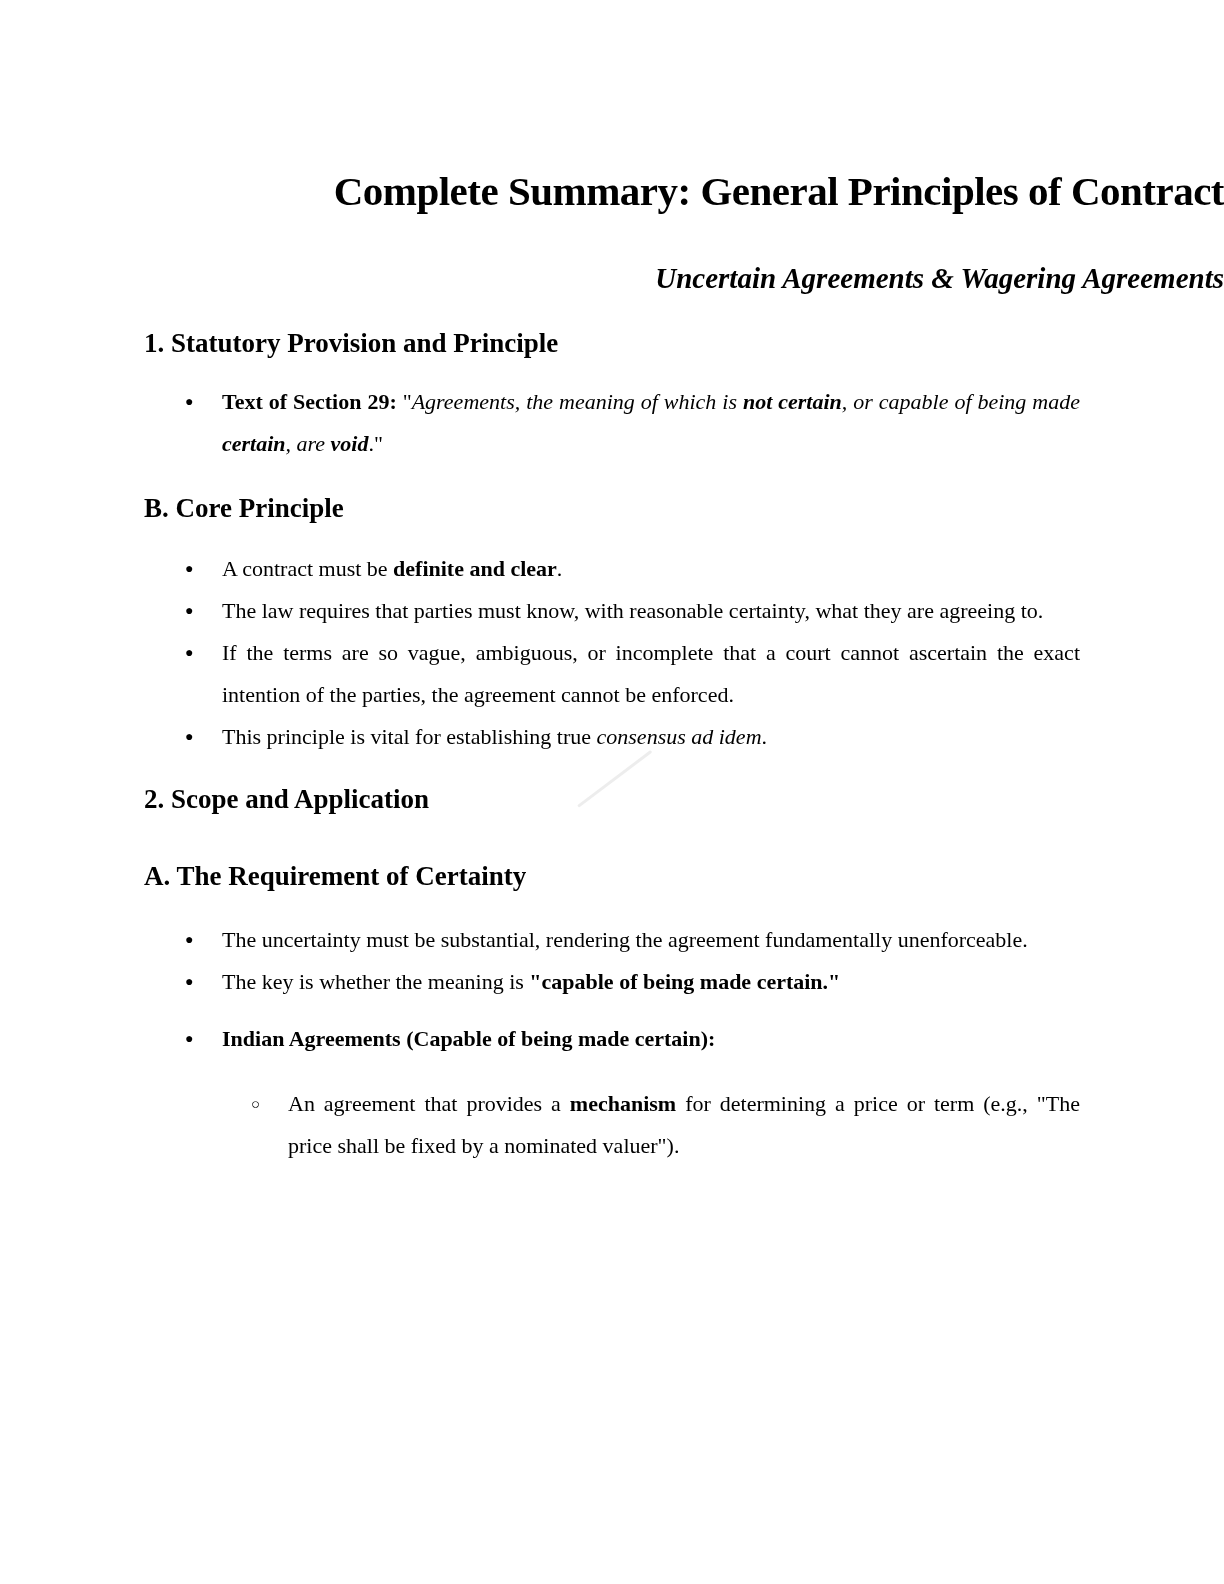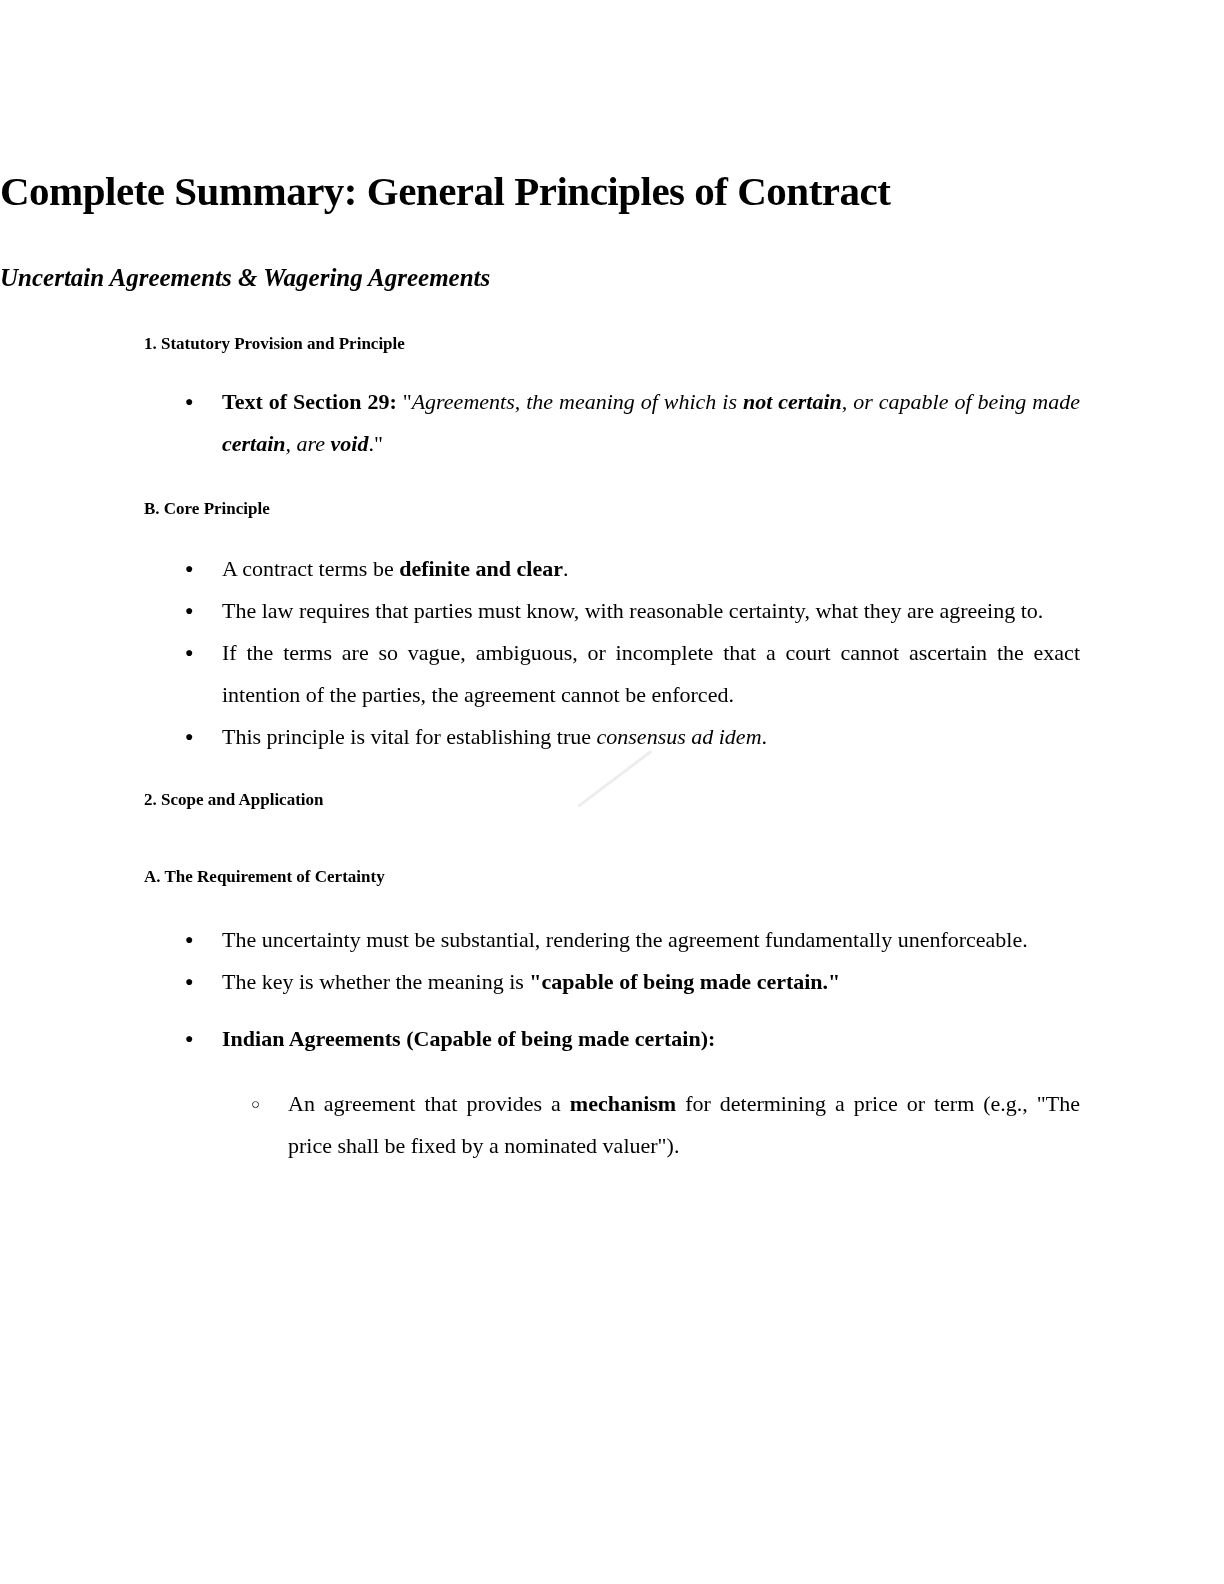--- a/index.html
+++ b/index.html
@@ -11,41 +11,41 @@
     position: relative;
     width: 1224px;
     height: 1584px;
     margin: 0 auto;
     background: #ffffff;
     overflow: hidden;
     font-family: "Liberation Serif", "DejaVu Serif", serif;
     color: #000000;
     box-sizing: border-box;
   }
-  .header { width: 1224px; text-align: left; }
+  .header { width: 1224px; text-align: right; }
   .doc-title {
     margin: 158px 0 0 0;
     font-size: 41px;
     line-height: 66px;
     font-weight: 700;
     letter-spacing: -0.5px;
   }
   .title-line { display: block; white-space: nowrap; }
   .doc-subtitle {
     margin-top: 40px;
-    font-size: 25px;
+    font-size: 29px;
     line-height: 28px;
     font-weight: 700;
     font-style: italic;
   }
   .content {
     padding: 0 144px;
   }
   .heading {
-    font-size: 17px;
+    font-size: 27px;
     line-height: 31px;
     font-weight: 700;
     margin: 0;
   }
   #h-sec1        { margin-top: 36px; }
   #h-sec1a       { margin-top: 31px; }
   #h-sec1b       { margin-top: 28px; }
   #h-sec2        { margin-top: 26px; }
   #h-sec2a       { margin-top: 46px; }
   .list { margin: 0; }
@@ -110,21 +110,21 @@
         <span class="marker">●</span>
         <div class="text"><span class="b">Text of Section 29: </span><span>"</span><span class="i">Agreements, the meaning of which is </span><span class="b i">not certain</span><span class="i">, or capable of being made </span><span class="b i">certain</span><span class="i">, are </span><span class="b i">void</span><span>."</span></div>
       </div>
     </div>
 
     <div class="heading" id="h-sec1b">B. Core Principle</div>
 
     <div class="list" id="list-core">
       <div class="li l1">
         <span class="marker">●</span>
-        <div class="text"><span>A contract terms be </span><span class="b">definite and clear</span><span>.</span></div>
+        <div class="text"><span>A contract must be </span><span class="b">definite and clear</span><span>.</span></div>
       </div>
       <div class="li l1">
         <span class="marker">●</span>
         <div class="text"><span>The law requires that parties must know, with reasonable certainty, what they are agreeing to.</span></div>
       </div>
       <div class="li l1">
         <span class="marker">●</span>
         <div class="text"><span>If the terms are so vague, ambiguous, or incomplete that a court cannot ascertain the exact intention of the parties, the agreement cannot be enforced.</span></div>
       </div>
       <div class="li l1">

